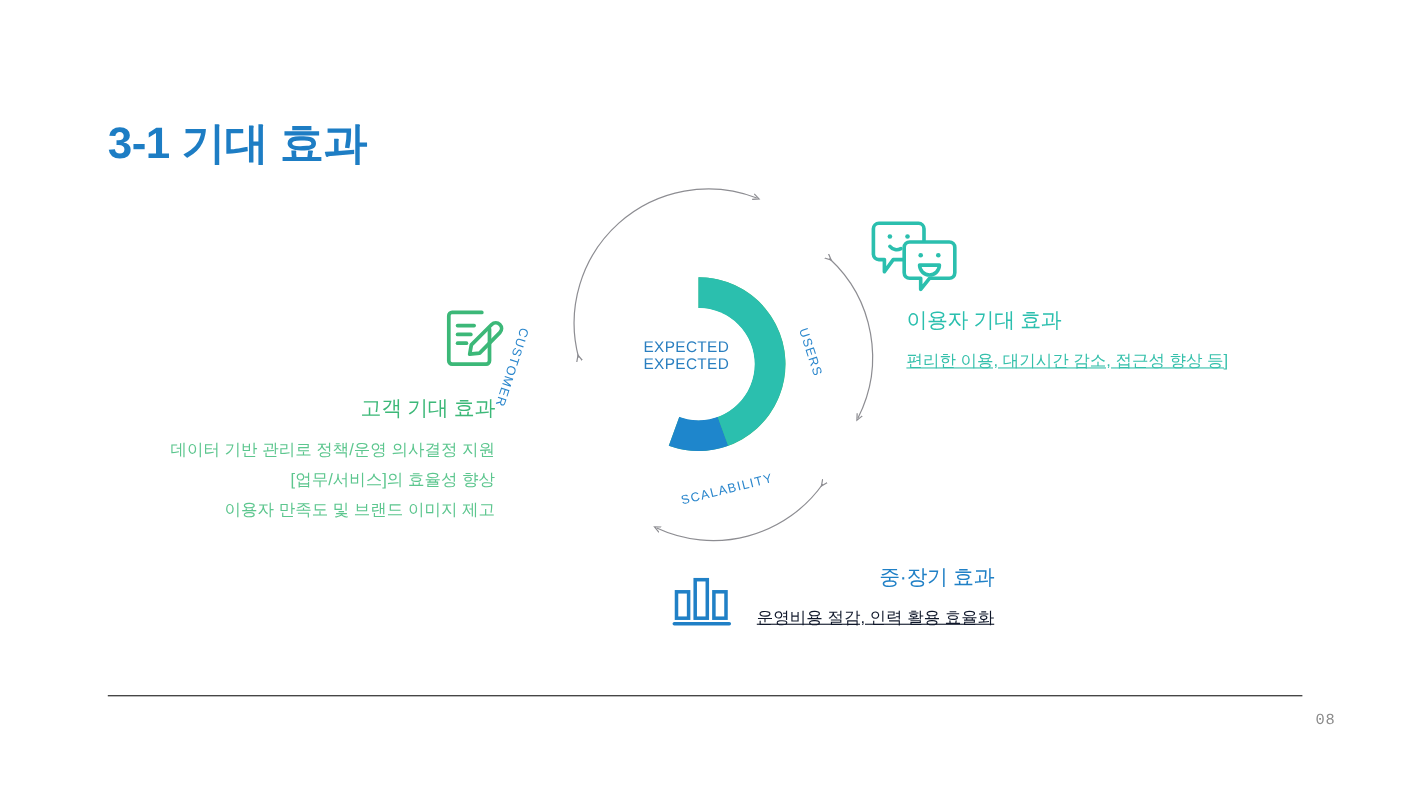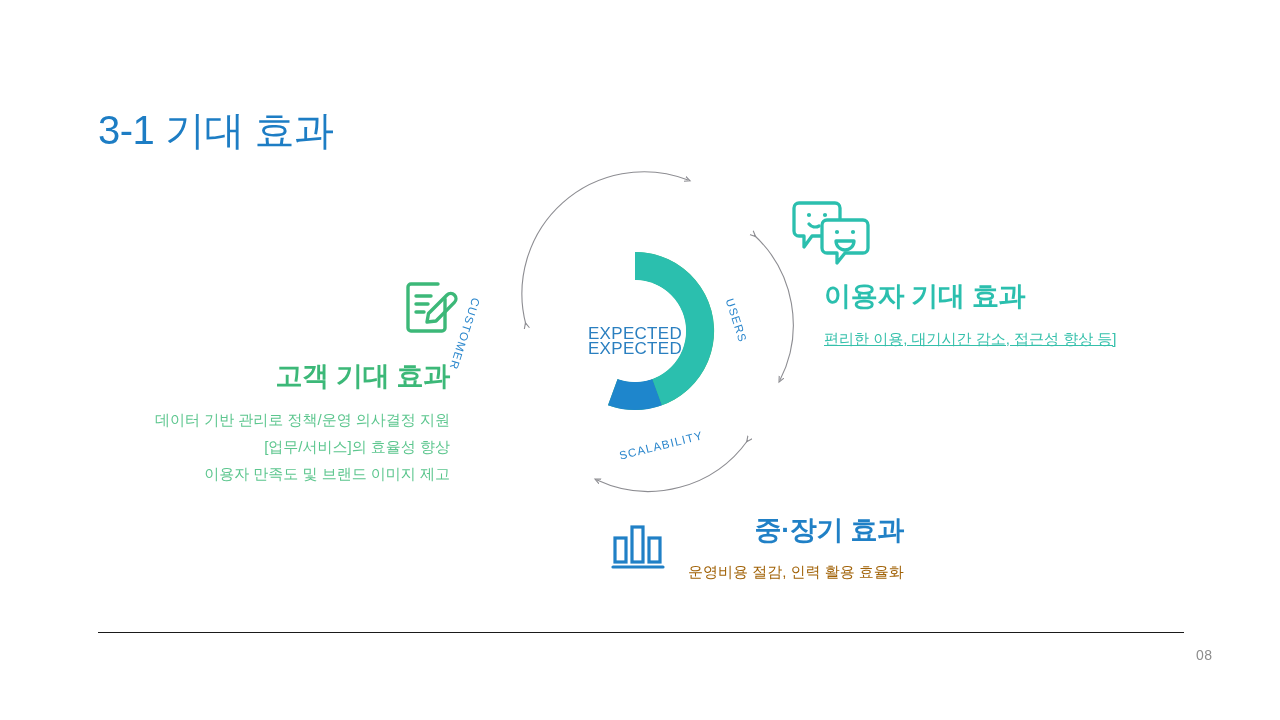--- a/index.html
+++ b/index.html
@@ -21,43 +21,42 @@
     height: 720px;
     background: #ffffff;
   }
 
   
   #page-title {
     position: absolute;
     left: 98px;
     top: 103px;
     font-size: 40px;
-    font-weight: normal;
+    font-weight: bold;
     color: #1d7dc4;
     letter-spacing: -0.5px;
     white-space: nowrap;
   }
 
   
   #diagram {
     position: absolute;
     left: 460px;
     top: 155px;
     width: 360px;
     height: 360px;
   }
   #diagram svg { display: block; }
 
   .center-label {
     position: absolute;
     left: 585px;
-    top: 326px;
+    top: 308px;
     width: 100px;
-    text-align: center;
-    font-size: 17px;
+    font-size: 14px;
     line-height: 15px;
     color: #2a7fc0;
     letter-spacing: 0.3px;
   }
   .center-label div { white-space: nowrap; }
 
   
   .arc-label {
     position: absolute;
     font-size: 11.5px;
@@ -80,22 +79,22 @@
   #arc-label-scalability {
     left: 618px;
     top: 450px;
     transform: rotate(-14deg);
     transform-origin: left top;
   }
 
   
   .block { position: absolute; }
   .block .heading {
-    font-size: 27px;
-    font-weight: bold;
+    font-size: 19px;
+    font-weight: normal;
     letter-spacing: -0.3px;
     white-space: nowrap;
   }
   .block .line {
     font-size: 15px;
     line-height: 27px;
     white-space: nowrap;
   }
 
   
@@ -127,21 +126,21 @@
     top: 197px;
   }
 
   
   #block-scalability {
     left: 688px;
     top: 512px;
     text-align: right;
   }
   #block-scalability .heading { color: #2080c6; margin-bottom: 10px; }
-  #block-scalability .line { color: #a16207; }
+  #block-scalability .line { color: #0f172a; text-decoration: underline; }
   #icon-bars {
     position: absolute;
     left: 610px;
     top: 521px;
   }
 
   
   #footer-rule {
     position: absolute;
     left: 98px;
@@ -150,20 +149,21 @@
     height: 1px;
     background: #1a1a1a;
   }
   #page-number {
     position: absolute;
     left: 1196px;
     top: 647px;
     font-size: 14px;
     color: #8c8c8c;
     letter-spacing: 0.5px;
+    font-family: Liberation Mono, monospace;
   }
 </style>
 </head>
 <body>
 
 <div id="slide">
 
   <div id="page-title">3-1  기대 효과</div>
 
   <div id="diagram">

